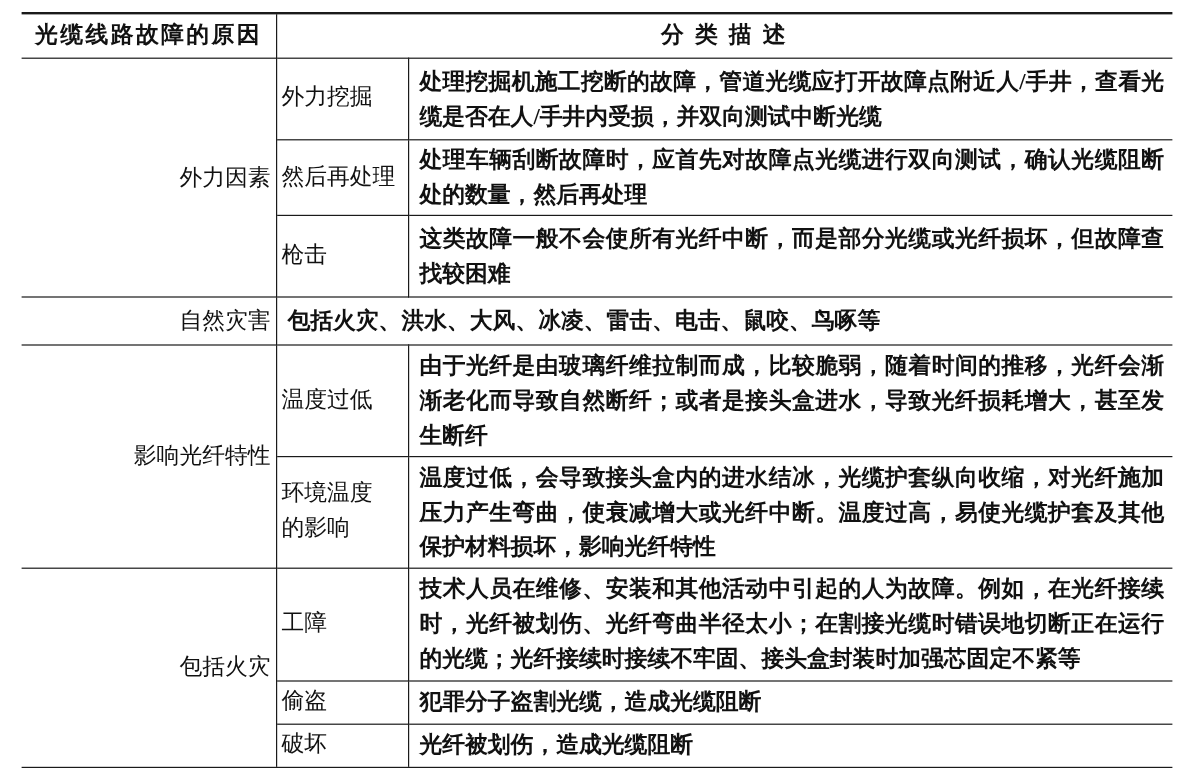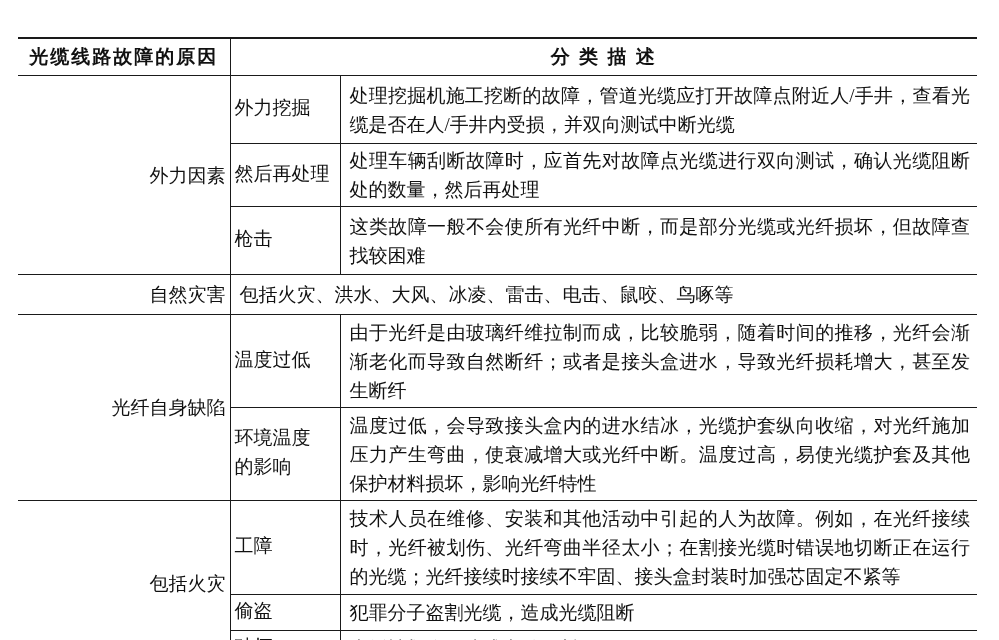--- a/index.html
+++ b/index.html
@@ -8,21 +8,20 @@
     background: #ffffff;
     width: 999px;
     height: 640px;
     overflow: hidden;
   }
   .page {
     position: relative;
     width: 999px;
     height: 472px;
     background: #ffffff;
-    margin-top: 27px;
   }
   table.fault-table {
     position: absolute;
     left: 18px;
     top: 10px;
     width: 959px;
     border-collapse: collapse;
     table-layout: fixed;
     
     border-top: 2px solid #1a1a1a;
@@ -56,20 +55,21 @@
   }
   td.type {
     text-align: left;
     white-space: pre-line; 
     font-family: Liberation Mono, monospace;
   }
   td.desc {
     text-align: justify;
     padding-left: 9px;
     padding-right: 7px;
+    font-weight: bold;
   }
   
   tr.r1 { height: 68px; }
   tr.r2 { height: 62px; }
   tr.r3 { height: 68px; }
   tr.r4 { height: 40px; }
   tr.r5 { height: 93px; }
   tr.r6 { height: 93px; }
   tr.r7 { height: 94px; }
   tr.r8 { height: 36px; }
@@ -104,21 +104,21 @@
         <td class="type">枪击</td>
         <td class="desc">这类故障一般不会使所有光纤中断，而是部分光缆或光纤损坏，但故障查找较困难</td>
       </tr>
 
       <tr class="r4">
         <td class="cause">自然灾害</td>
         <td class="desc" colspan="2">包括火灾、洪水、大风、冰凌、雷击、电击、鼠咬、鸟啄等</td>
       </tr>
 
       <tr class="r5">
-        <td class="cause" rowspan="2">光纤自身缺陷</td>
+        <td class="cause" rowspan="2">影响光纤特性</td>
         <td class="type">温度过低</td>
         <td class="desc">由于光纤是由玻璃纤维拉制而成，比较脆弱，随着时间的推移，光纤会渐渐老化而导致自然断纤；或者是接头盒进水，导致光纤损耗增大，甚至发生断纤</td>
       </tr>
       <tr class="r6">
         <td class="type">环境温度
 的影响</td>
         <td class="desc">温度过低，会导致接头盒内的进水结冰，光缆护套纵向收缩，对光纤施加压力产生弯曲，使衰减增大或光纤中断。温度过高，易使光缆护套及其他保护材料损坏，影响光纤特性</td>
       </tr>
 
       <tr class="r7">

